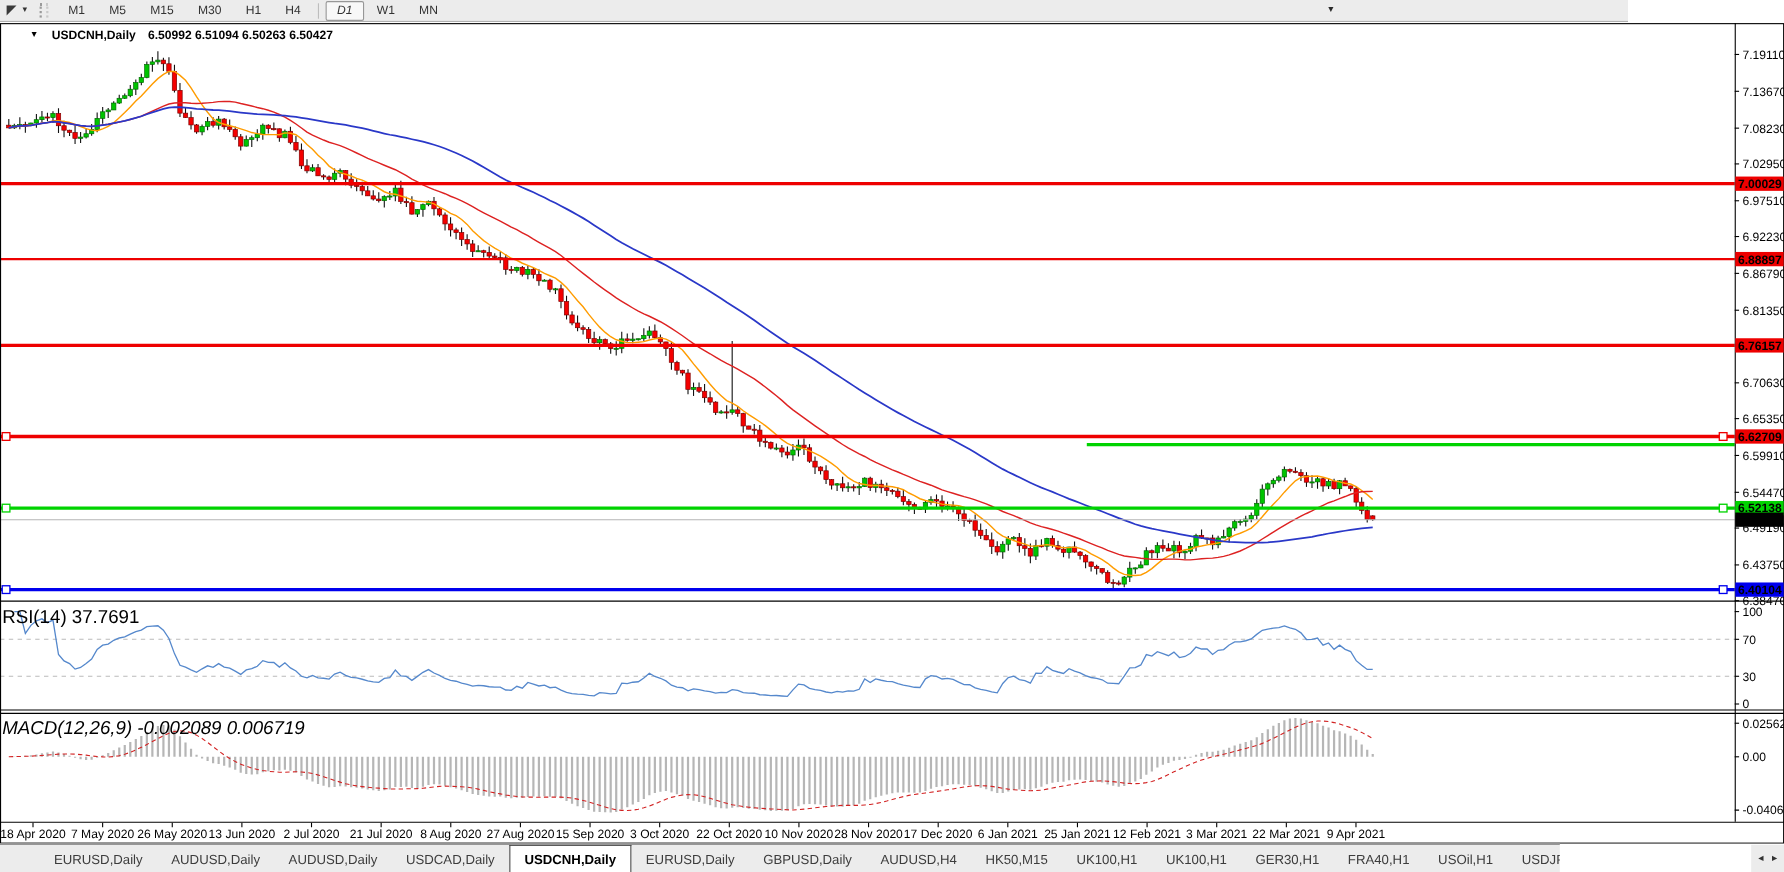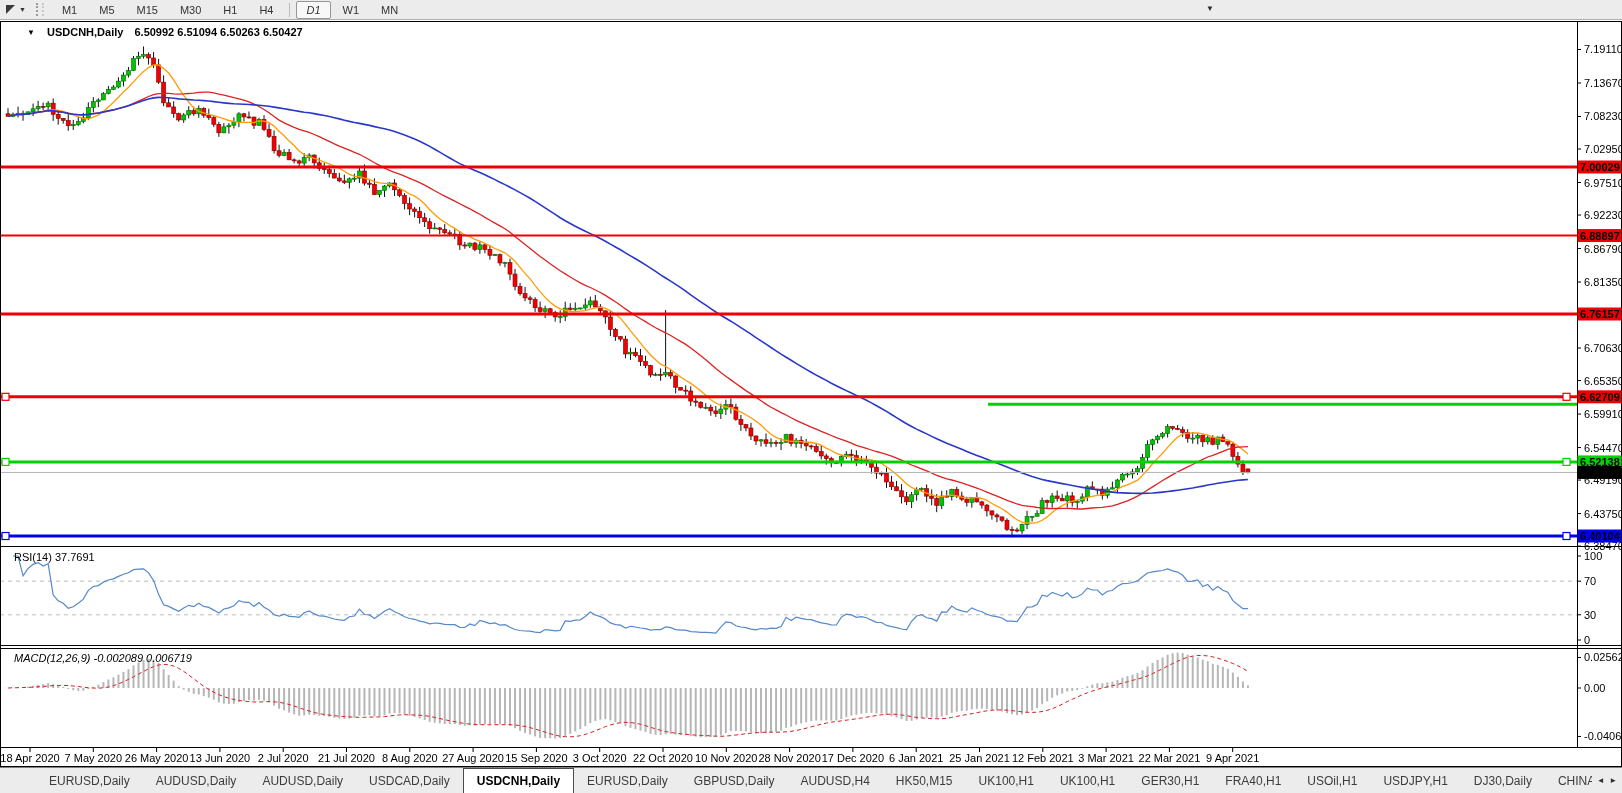--- a/index.html
+++ b/index.html
@@ -1,34 +1,34 @@
 <!DOCTYPE html>
 <html><head>
 <meta charset="utf-8">
 <style>
   html,body{margin:0;padding:0;background:#fff;}
   #app{position:relative;width:1622px;height:793px;background:#fff;overflow:hidden;
        font-family:"Liberation Sans",sans-serif;-webkit-font-smoothing:antialiased;}
   
-  .toolbar{position:absolute;left:0;top:0;width:1622px;height:20px;background:#ececec;
+  .toolbar{position:absolute;left:0;top:0;width:1480px;height:20px;background:#ececec;
            border-bottom:1px solid #b0b0b0;display:flex;align-items:center;font-size:11px;color:#222;
            box-sizing:border-box;}
   .cursoricon{width:0;height:0;border-top:9px solid #3a3a3a;border-right:9px solid transparent;margin-left:6px;}
   .smallcaret{font-size:7px;color:#333;margin:0 6px 0 4px;}
   .grip{width:4px;height:13px;border-left:2px dotted #9a9a9a;border-right:2px dotted #c9c9c9;margin:0 7px 0 4px;}
   .tfbtn{padding:2px 9px;margin:0 1px;color:#333;cursor:default;border:1px solid transparent;}
   .tfbtn.active{background:#f8f8f8;border:1px solid #979797;border-radius:2px;font-style:italic;}
   .tbsep{width:1px;height:14px;background:#bdbdbd;margin:0 5px;}
   .overflowcaret{position:absolute;left:1206px;top:4px;font-size:8px;color:#2a2a2a;}
   
   .chartlabel{position:absolute;left:27px;top:26px;font-size:11px;font-weight:bold;color:#000;white-space:nowrap;}
   .chartlabel .menucaret{font-size:8px;margin-right:9px;position:relative;top:-1px;}
-  .panellabel{position:absolute;left:14px;font-size:11px;color:#000;white-space:nowrap;}
+  .panellabel{position:absolute;left:2px;font-size:17px;color:#000;white-space:nowrap;}
   
-  .tabbar{position:absolute;left:0;top:767px;width:1622px;height:26px;background:#ececec;
+  .tabbar{position:absolute;left:0;top:767px;width:1418px;height:26px;background:#ececec;
           border-top:1px solid #808080;display:flex;align-items:stretch;font-size:12px;color:#3c3c3c;
           padding-left:36px;box-sizing:border-box;overflow:hidden;white-space:nowrap;}
   .tab{display:flex;align-items:center;padding:0 13px;cursor:default;}
   .tab.active{background:#fff;border:1px solid #4a4a4a;border-bottom:none;font-weight:bold;color:#000;}
   .tabsep{width:1px;height:13px;background:#aaa;align-self:center;}
   .scrollarrows{position:absolute;right:0;top:768px;height:25px;width:30px;background:#ececec;
                 display:flex;align-items:center;justify-content:space-evenly;font-size:8px;color:#333;}
   
   svg text{font-family:"Liberation Sans",sans-serif;font-size:11px;fill:#000;}
 </style>

